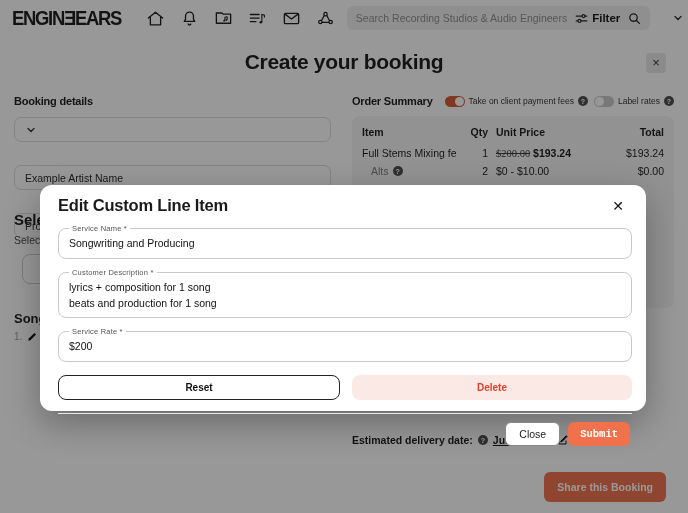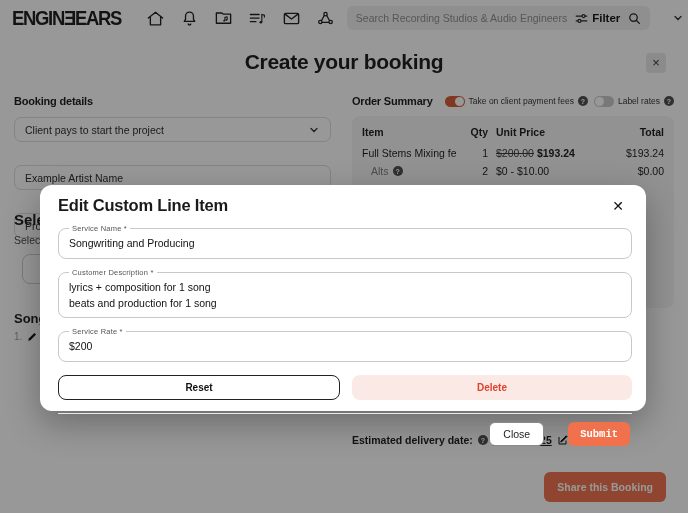--- a/index.html
+++ b/index.html
@@ -52,21 +52,21 @@
   .tog.off{background:#c9c9c9;} .tog.off::after{left:1px;}
   .tg-label{font-size:8.5px;color:#333;white-space:nowrap;}
   .help{width:10px;height:10px;border-radius:50%;background:#4d4d4d;color:#fff;font-size:7px;font-weight:bold;display:inline-flex;align-items:center;justify-content:center;flex:none;cursor:pointer;}
   .help::after{content:"?";}
   .os-table{margin-top:9px;background:#f5f5f5;border-radius:8px;padding:8px 10px;height:192px;overflow:hidden;}
   .os-row{display:grid;grid-template-columns:1fr 24px 98px 62px;gap:8px;align-items:center;font-size:10.5px;height:18px;}
   .os-row.hd{font-weight:bold;font-size:10.5px;height:16px;margin-bottom:4px;}
   .c-qty{text-align:right;} .c-total{text-align:right;}
   .os-row .item{white-space:nowrap;overflow:hidden;}
   .os-row.sub .item{padding-left:9px;color:#7d7d7d;display:flex;align-items:center;gap:4px;}
-  .strike{text-decoration:line-through;color:#3a3a3a;}
+  .strike{text-decoration:line-through;color:#3a3a3a;font-family:Liberation Serif, serif;}
   .bold{font-weight:bold;}
   .os-row.part{margin-top:2px;color:#555;}
 
   
   .fragments{position:absolute;z-index:1;}
 
   
   .est{position:absolute;left:352px;top:434px;display:flex;align-items:center;gap:5px;font-size:10.5px;font-weight:bold;}
   .est .date{text-decoration:underline;cursor:pointer;}
   .edit-ic{width:12px;height:12px;display:inline-flex;color:#111;cursor:pointer;}
@@ -79,21 +79,21 @@
   .m-title{font-size:16.5px;font-weight:800;letter-spacing:-.2px;}
   .m-close{background:none;border:none;font-size:14px;font-weight:bold;color:#111;cursor:pointer;line-height:1;padding:2px;font-family:inherit;}
   .m-field{position:relative;border:1px solid #c9c9c9;border-radius:8px;margin-top:13px;padding:7px 10px 6px;}
   .m-field .flabel{position:absolute;top:-5px;left:10px;background:#fff;padding:0 3px;font-size:7.5px;color:#555;letter-spacing:.2px;}
   .m-field .fvalue{font-size:10.5px;color:#111;line-height:1.5;white-space:pre-line;}
   .m-field.area{min-height:44px;}
   .m-btns{display:flex;gap:12px;margin-top:13px;}
   .m-btns button{flex:1;height:25px;border-radius:8px;font-size:10px;font-weight:bold;cursor:pointer;font-family:inherit;}
   .btn-reset{background:#fff;border:1.5px solid #222;color:#111;}
   .btn-delete{background:var(--delete_bg);border:none;color:var(--delete_text);}
-  .m-foot{border-top:1px solid #e7e7e7;margin-top:13px;padding:8px 2px 0 0;display:flex;justify-content:flex-end;gap:24px;}
+  .m-foot{border-top:1px solid #e7e7e7;margin-top:13px;padding:8px 2px 0 0;display:flex;justify-content:flex-end;gap:8px;}
   .btn-close{background:#fff;border:1px solid #8a8a8a;border-radius:6px;padding:5px 13px;font-size:10.5px;color:#222;cursor:pointer;font-family:inherit;}
   .btn-submit{background:var(--accent);border:none;border-radius:6px;padding:5px 12px;font-size:10.5px;font-weight:bold;color:#fff;cursor:pointer;font-family:Liberation Mono, monospace;}
 </style>
 </head>
 <body>
 
 <div class="page">
 
   <header class="nav">
     <div class="logo">ENGINƎEARS</div>
@@ -169,21 +169,20 @@
         </svg>
       </span>
   </header>
 
   <div class="title">Create your booking</div>
   <button class="page-close">×</button>
 
   <section class="left">
     <div class="sec-h">Booking details</div>
     <div class="fld sel">
-      <span>Client pays to start the project</span>
       <span class="chev">
           <svg viewBox="0 0 16 16" fill="none" stroke="currentColor" stroke-width="1.8" stroke-linecap="round">
             <path d="M4 6l4 4 4-4"></path>
           </svg>
         </span>
     </div>
     <div class="fld">
       <span>Example Artist Name</span>
     </div>
     <div class="fld">

